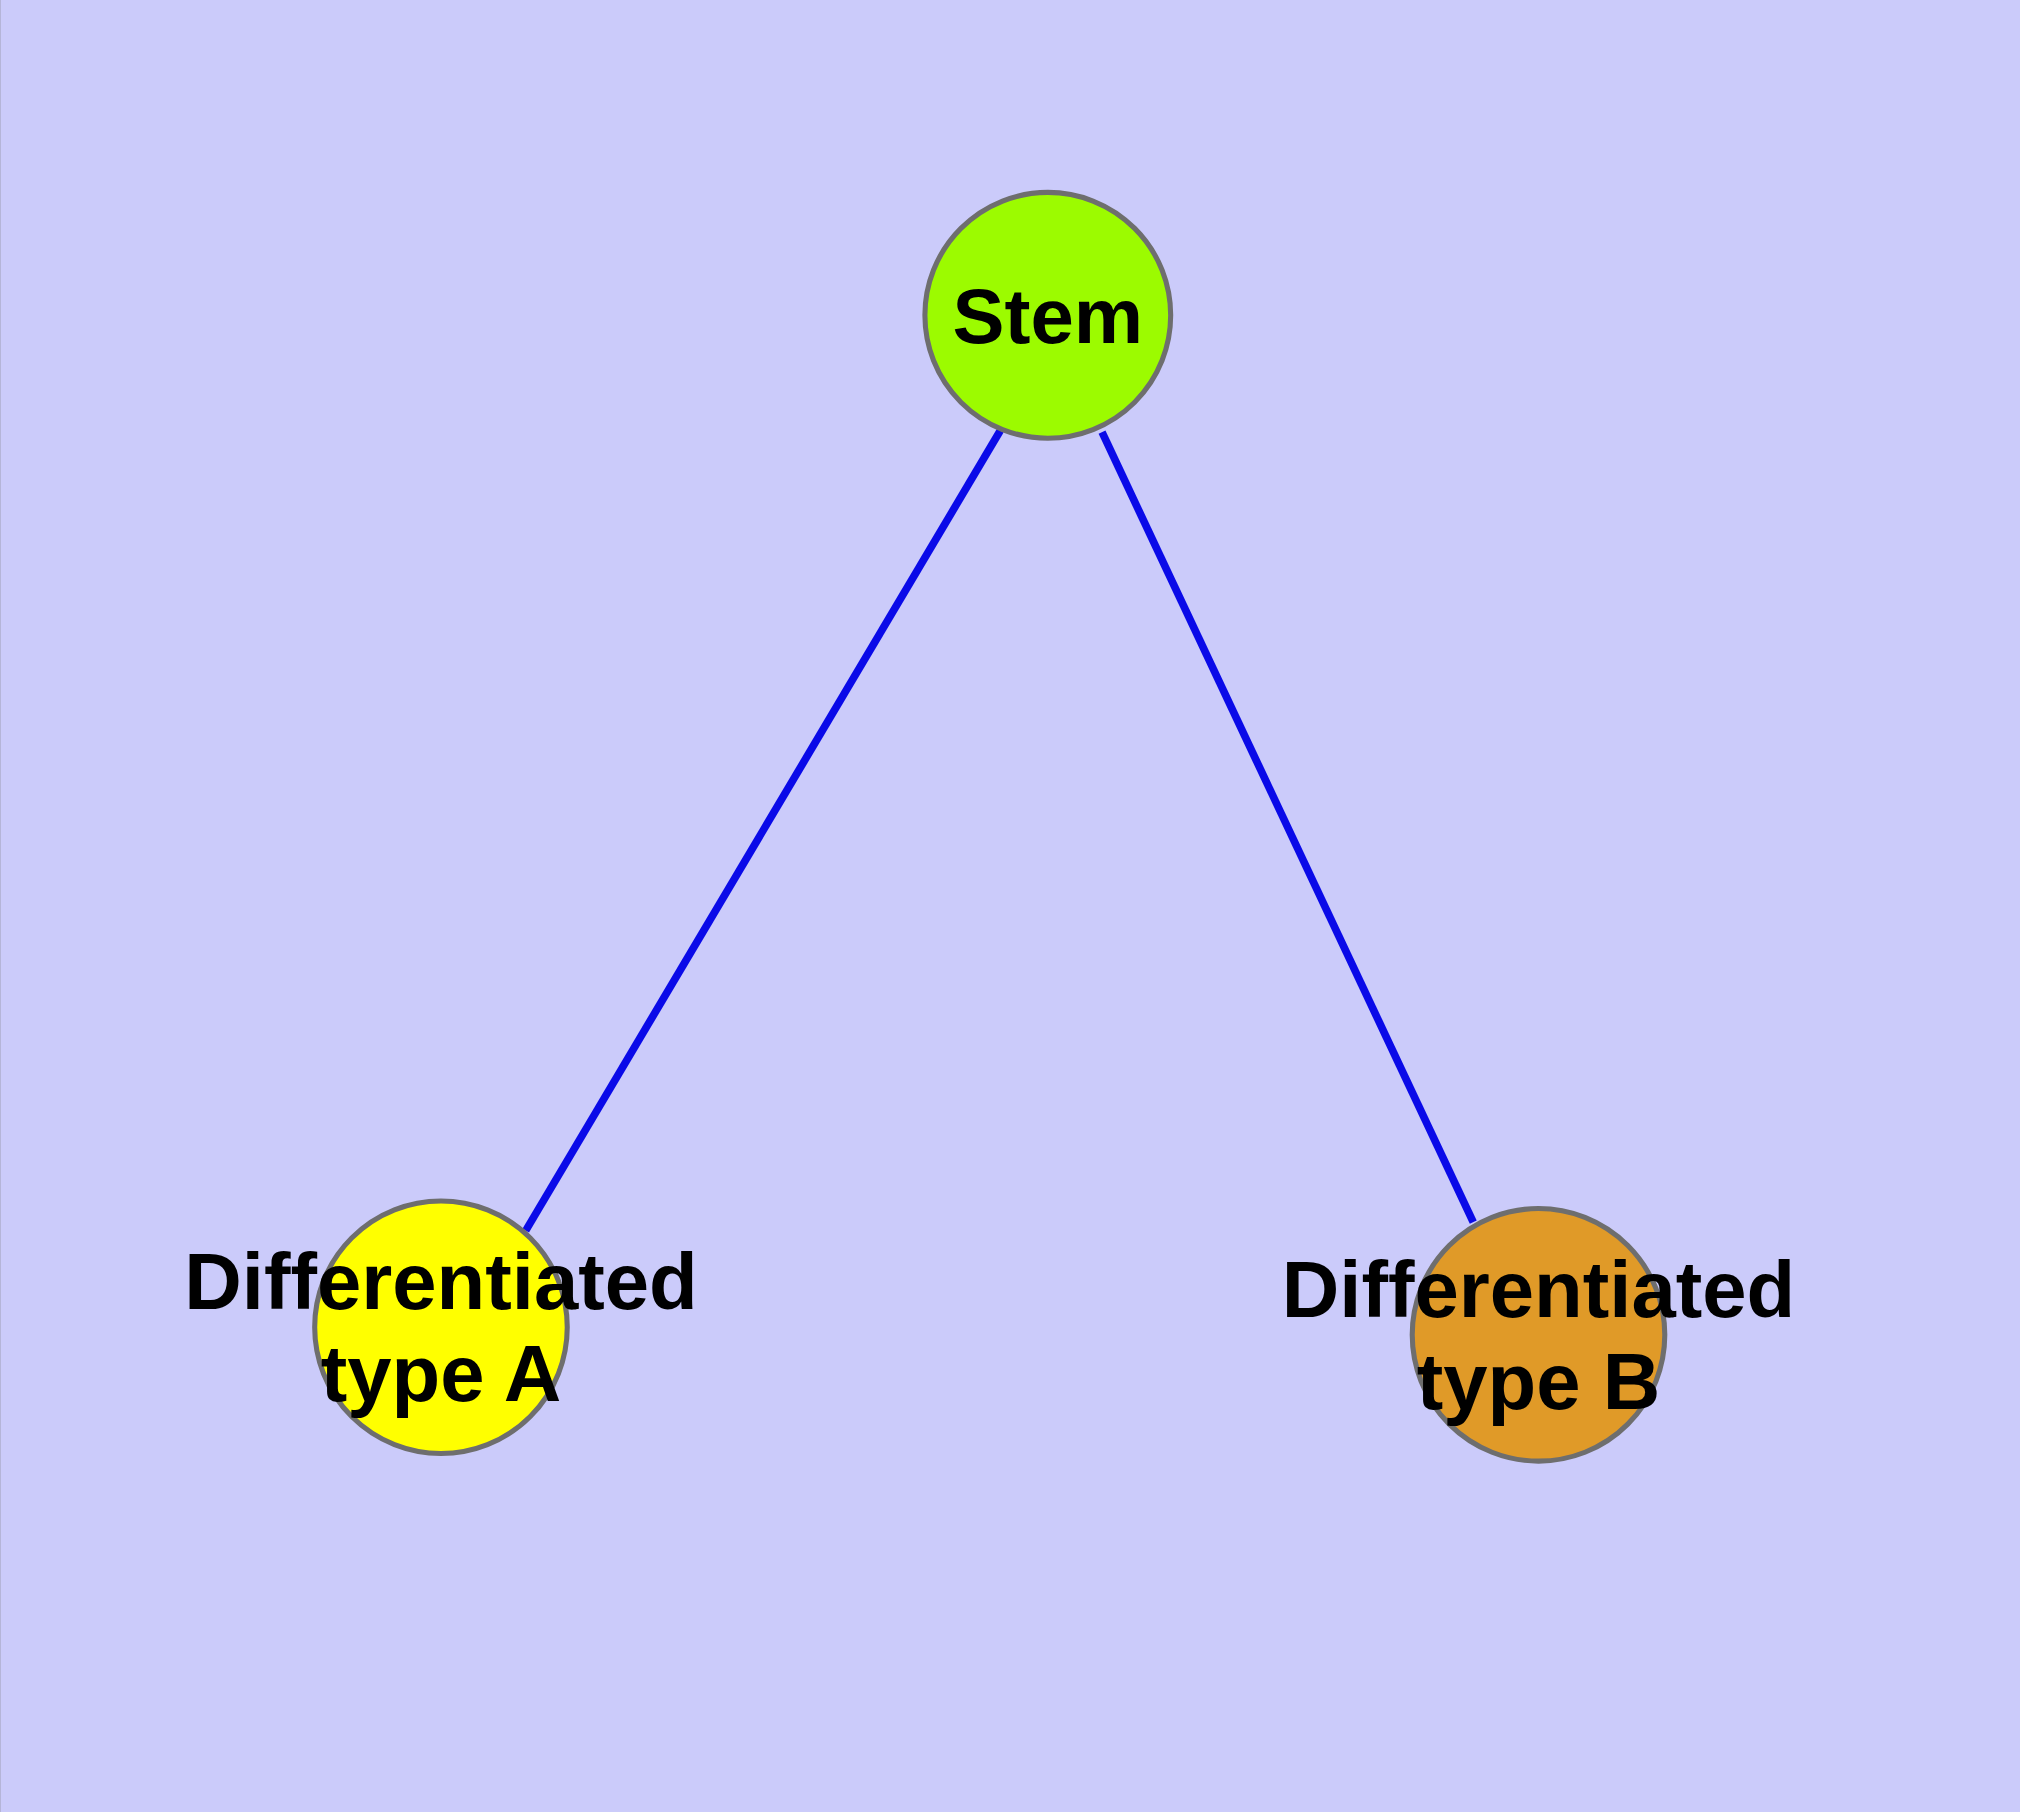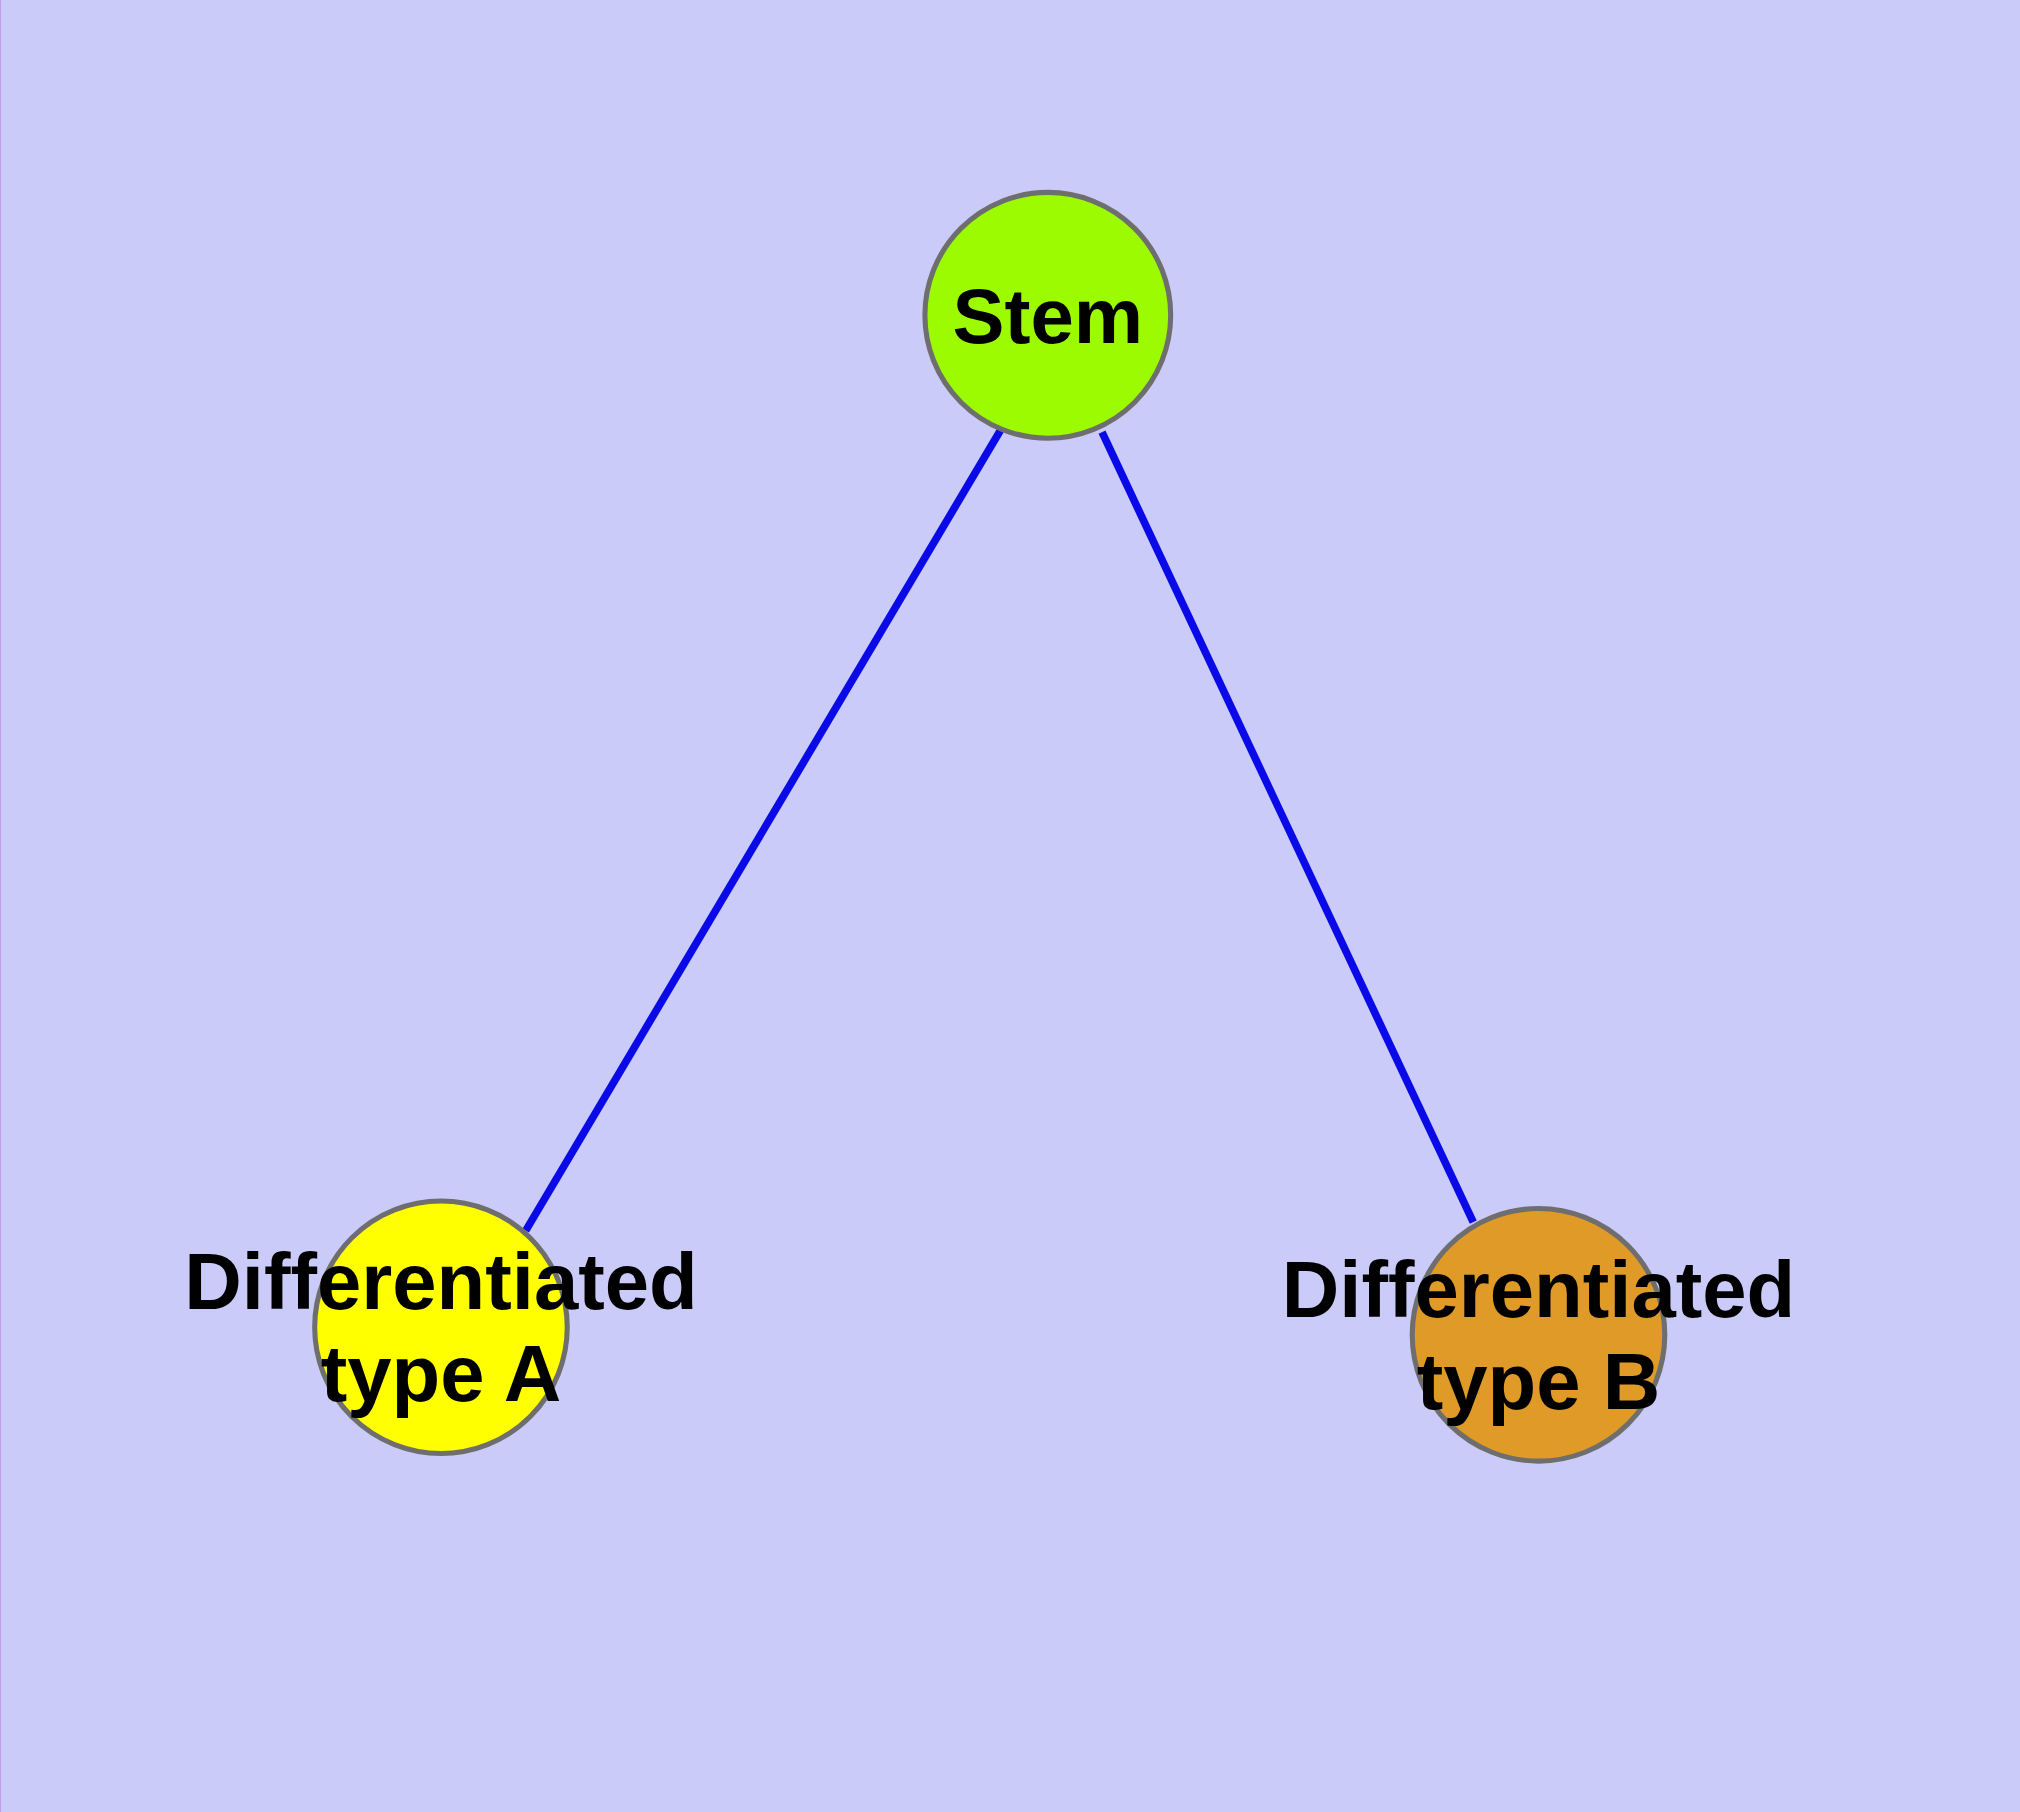--- a/index.html
+++ b/index.html
@@ -26,21 +26,21 @@
     font-family: "Liberation Sans", sans-serif;
     font-weight: bold;
     fill: #000000;
     text-anchor: middle;
     dominant-baseline: alphabetic;
   }
 </style>
 </head>
 <body>
 
-<div id="canvas" style="background: #a21caf; width: 2021px; height: 1812px;">
+<div id="canvas" style="background: #737373; width: 2021px; height: 1812px;">
   <svg id="graph-svg" viewBox="0 0 2384 2138">
 
     <rect id="bg-rect" x="0" y="0" width="2384" height="2138" fill="#cbcbfa"></rect>
 
     <g id="edges-group">
       <line id="edge-0" stroke-linecap="butt" x1="1180" y1="508" x2="620" y2="1452" stroke="#0a0ae8" stroke-width="9"></line>
       <line id="edge-1" stroke-linecap="butt" x1="1300" y1="510" x2="1738" y2="1442" stroke="#0a0ae8" stroke-width="9"></line>
     </g>
 
     <g id="nodes-group">

